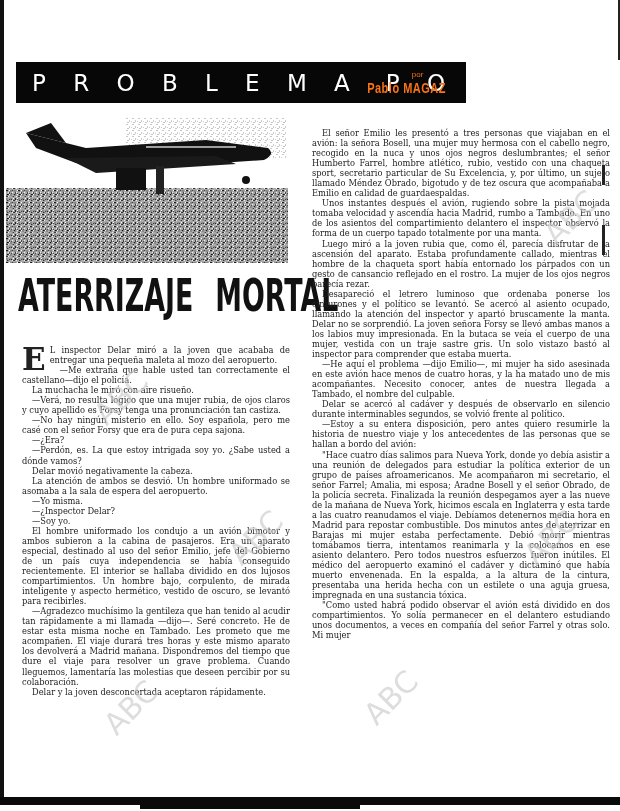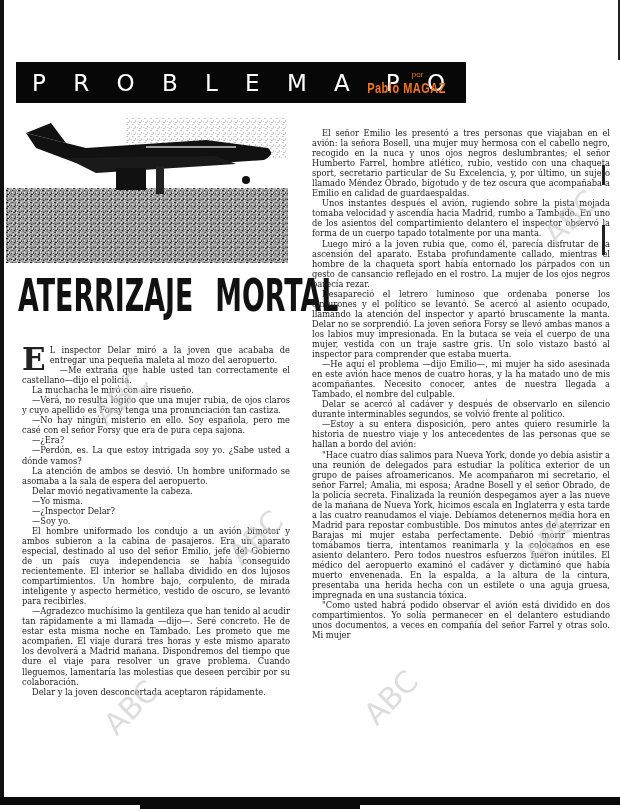--- a/index.html
+++ b/index.html
@@ -103,22 +103,22 @@
 </div>
 
 <div class="col col-left">
   <p class="noind"><span class="dropcap">E</span><span>L inspector Delar miró a la joven que acababa de entregar una pequeña maleta al mozo del aeropuerto.</span></p>
   <p>—Me extraña que hable usted tan correctamente el castellano—dijo el policía.</p>
   <p>La muchacha le miró con aire risueño.</p>
   <p>—Verá, no resulta lógico que una mujer rubia, de ojos claros y cuyo apellido es Forsy tenga una pronunciación tan castiza.</p>
   <p>—No hay ningún misterio en ello. Soy española, pero me casé con el señor Forsy que era de pura cepa sajona.</p>
   <p>—¿Era?</p>
   <p>—Perdón, es. La que estoy intrigada soy yo. ¿Sabe usted a dónde vamos?</p>
+  <p>Delar movió negativamente la cabeza.</p>
   <p>La atención de ambos se desvió. Un hombre uniformado se asomaba a la sala de espera del aeropuerto.</p>
-  <p>Delar movió negativamente la cabeza.</p>
   <p>—Yo misma.</p>
   <p>—¿Inspector Delar?</p>
   <p>—Soy yo.</p>
   <p>El hombre uniformado los condujo a un avión bimotor y ambos subieron a la cabina de pasajeros. Era un aparato especial, destinado al uso del señor Emilio, jefe del Gobierno de un país cuya independencia se había conseguido recientemente. El interior se hallaba dividido en dos lujosos compartimientos. Un hombre bajo, corpulento, de mirada inteligente y aspecto hermético, vestido de oscuro, se levantó para recibirles.</p>
   <p>—Agradezco muchísimo la gentileza que han tenido al acudir tan rápidamente a mi llamada —dijo—. Seré concreto. He de estar esta misma noche en Tambado. Les prometo que me acompañen. El viaje durará tres horas y este mismo aparato los devolverá a Madrid mañana. Dispondremos del tiempo que dure el viaje para resolver un grave problema. Cuando lleguemos, lamentaría las molestias que deseen percibir por su colaboración.</p>
   <p>Delar y la joven desconcertada aceptaron rápidamente.</p>
 </div>
 
 <div class="col col-right">
   <p>El señor Emilio les presentó a tres personas que viajaban en el avión: la señora Bosell, una mujer muy hermosa con el cabello negro, recogido en la nuca y unos ojos negros deslumbrantes; el señor Humberto Farrel, hombre atlético, rubio, vestido con una chaqueta sport, secretario particular de Su Excelencia, y, por último, un sujeto llamado Méndez Obrado, bigotudo y de tez oscura que acompañaba a Emilio en calidad de guardaespaldas.</p>

